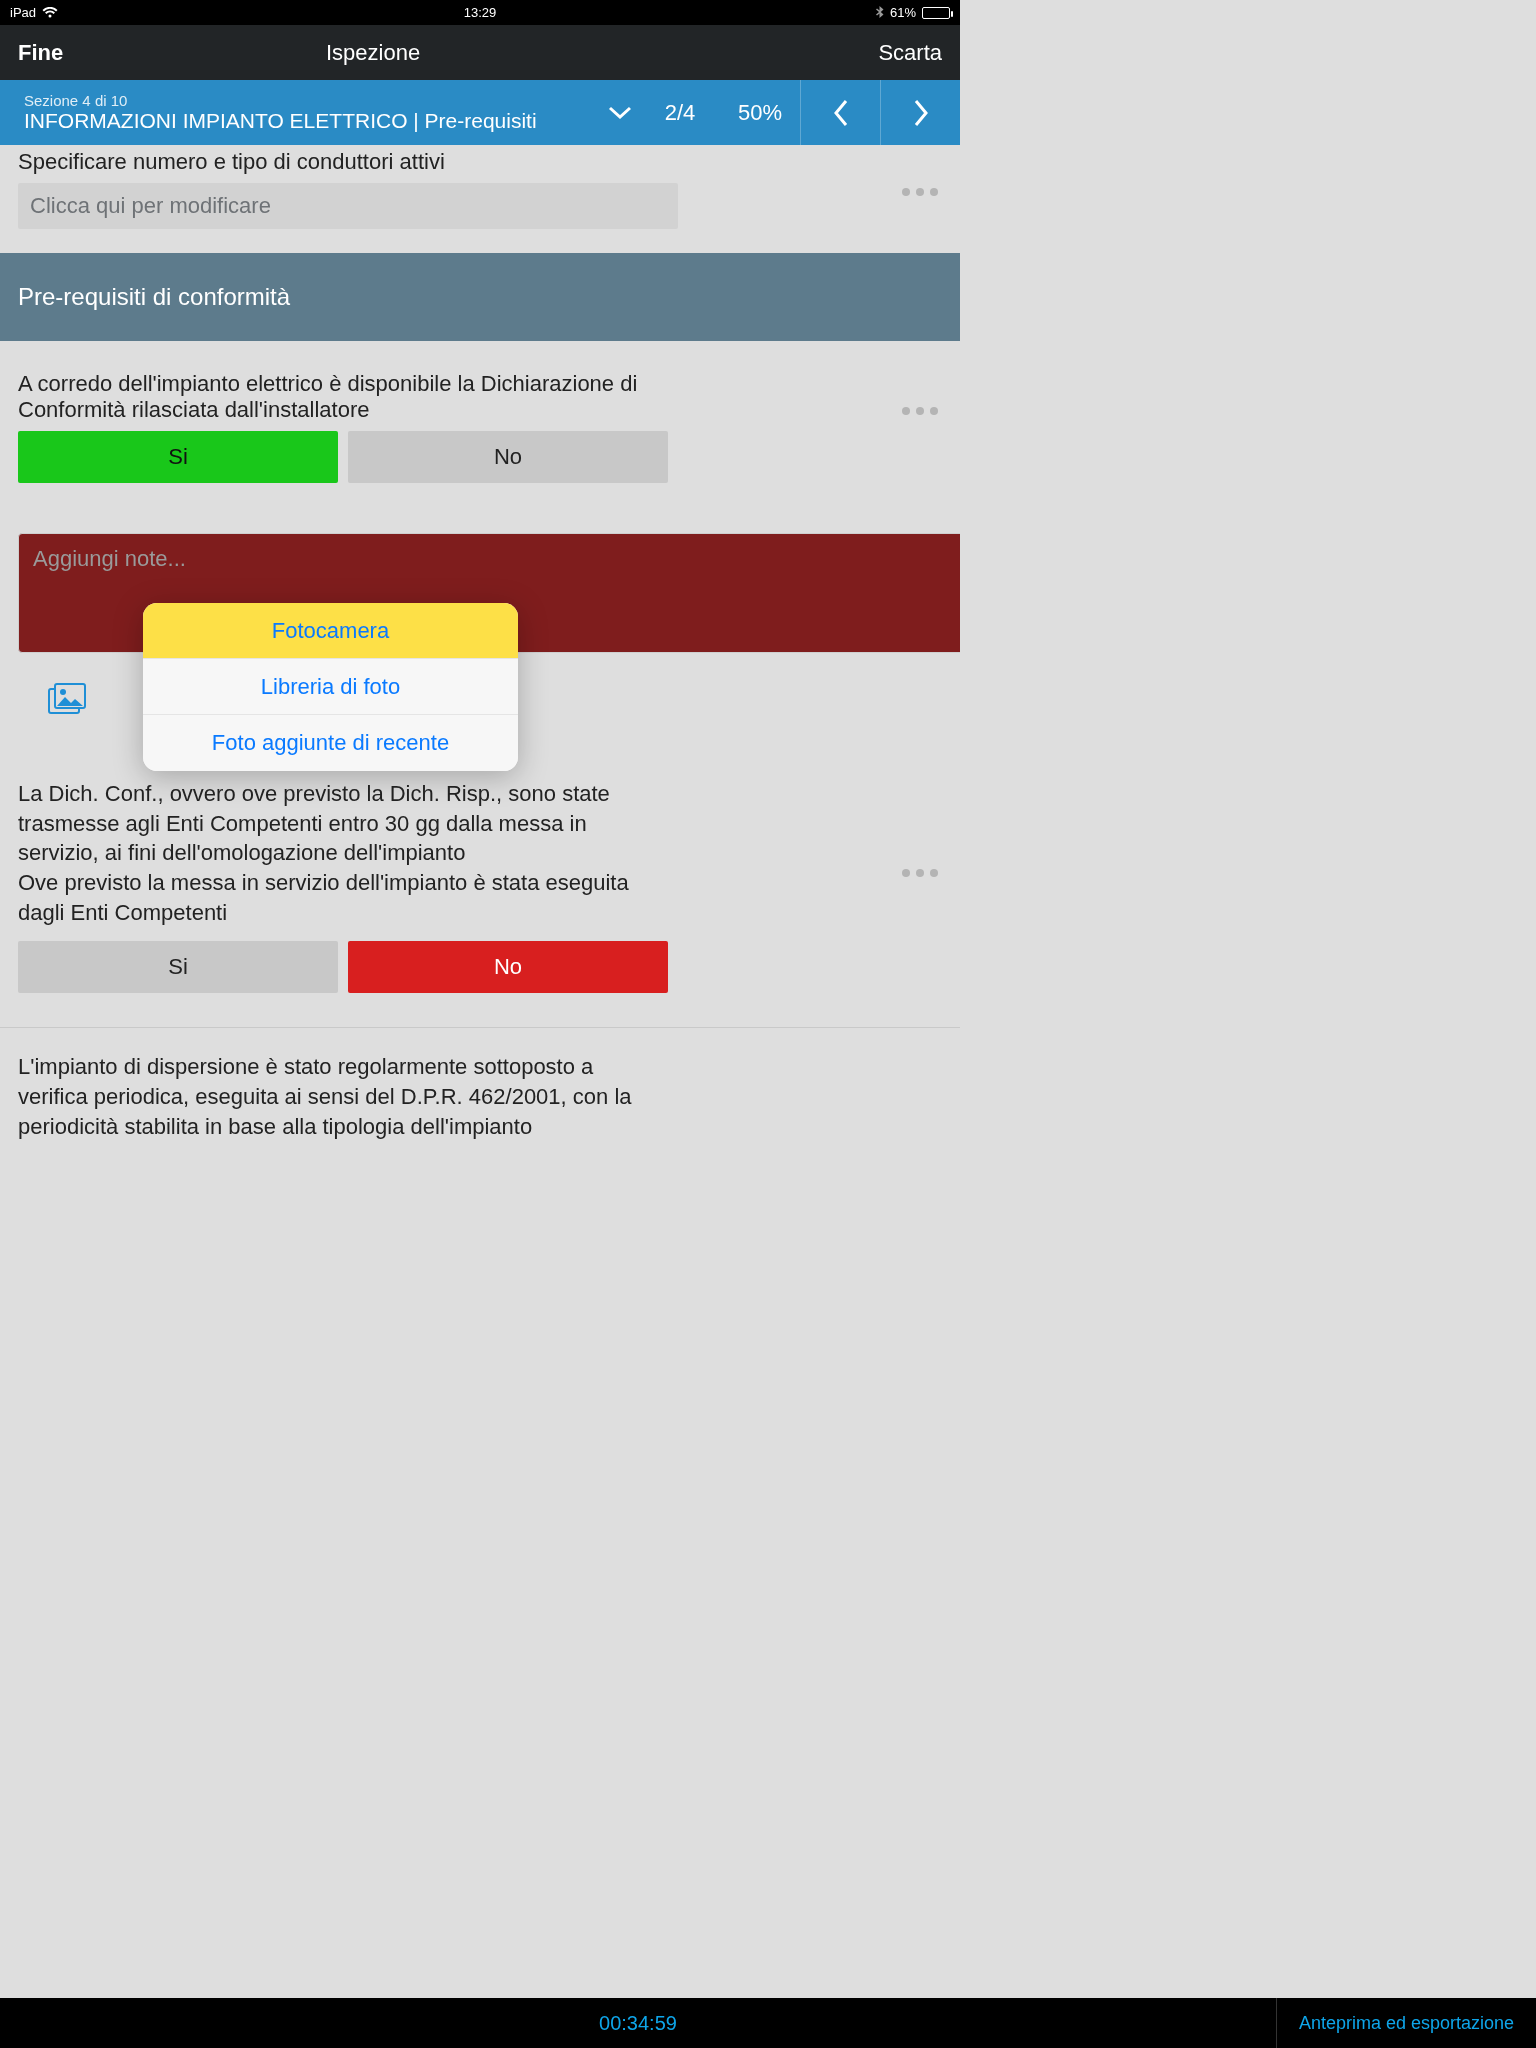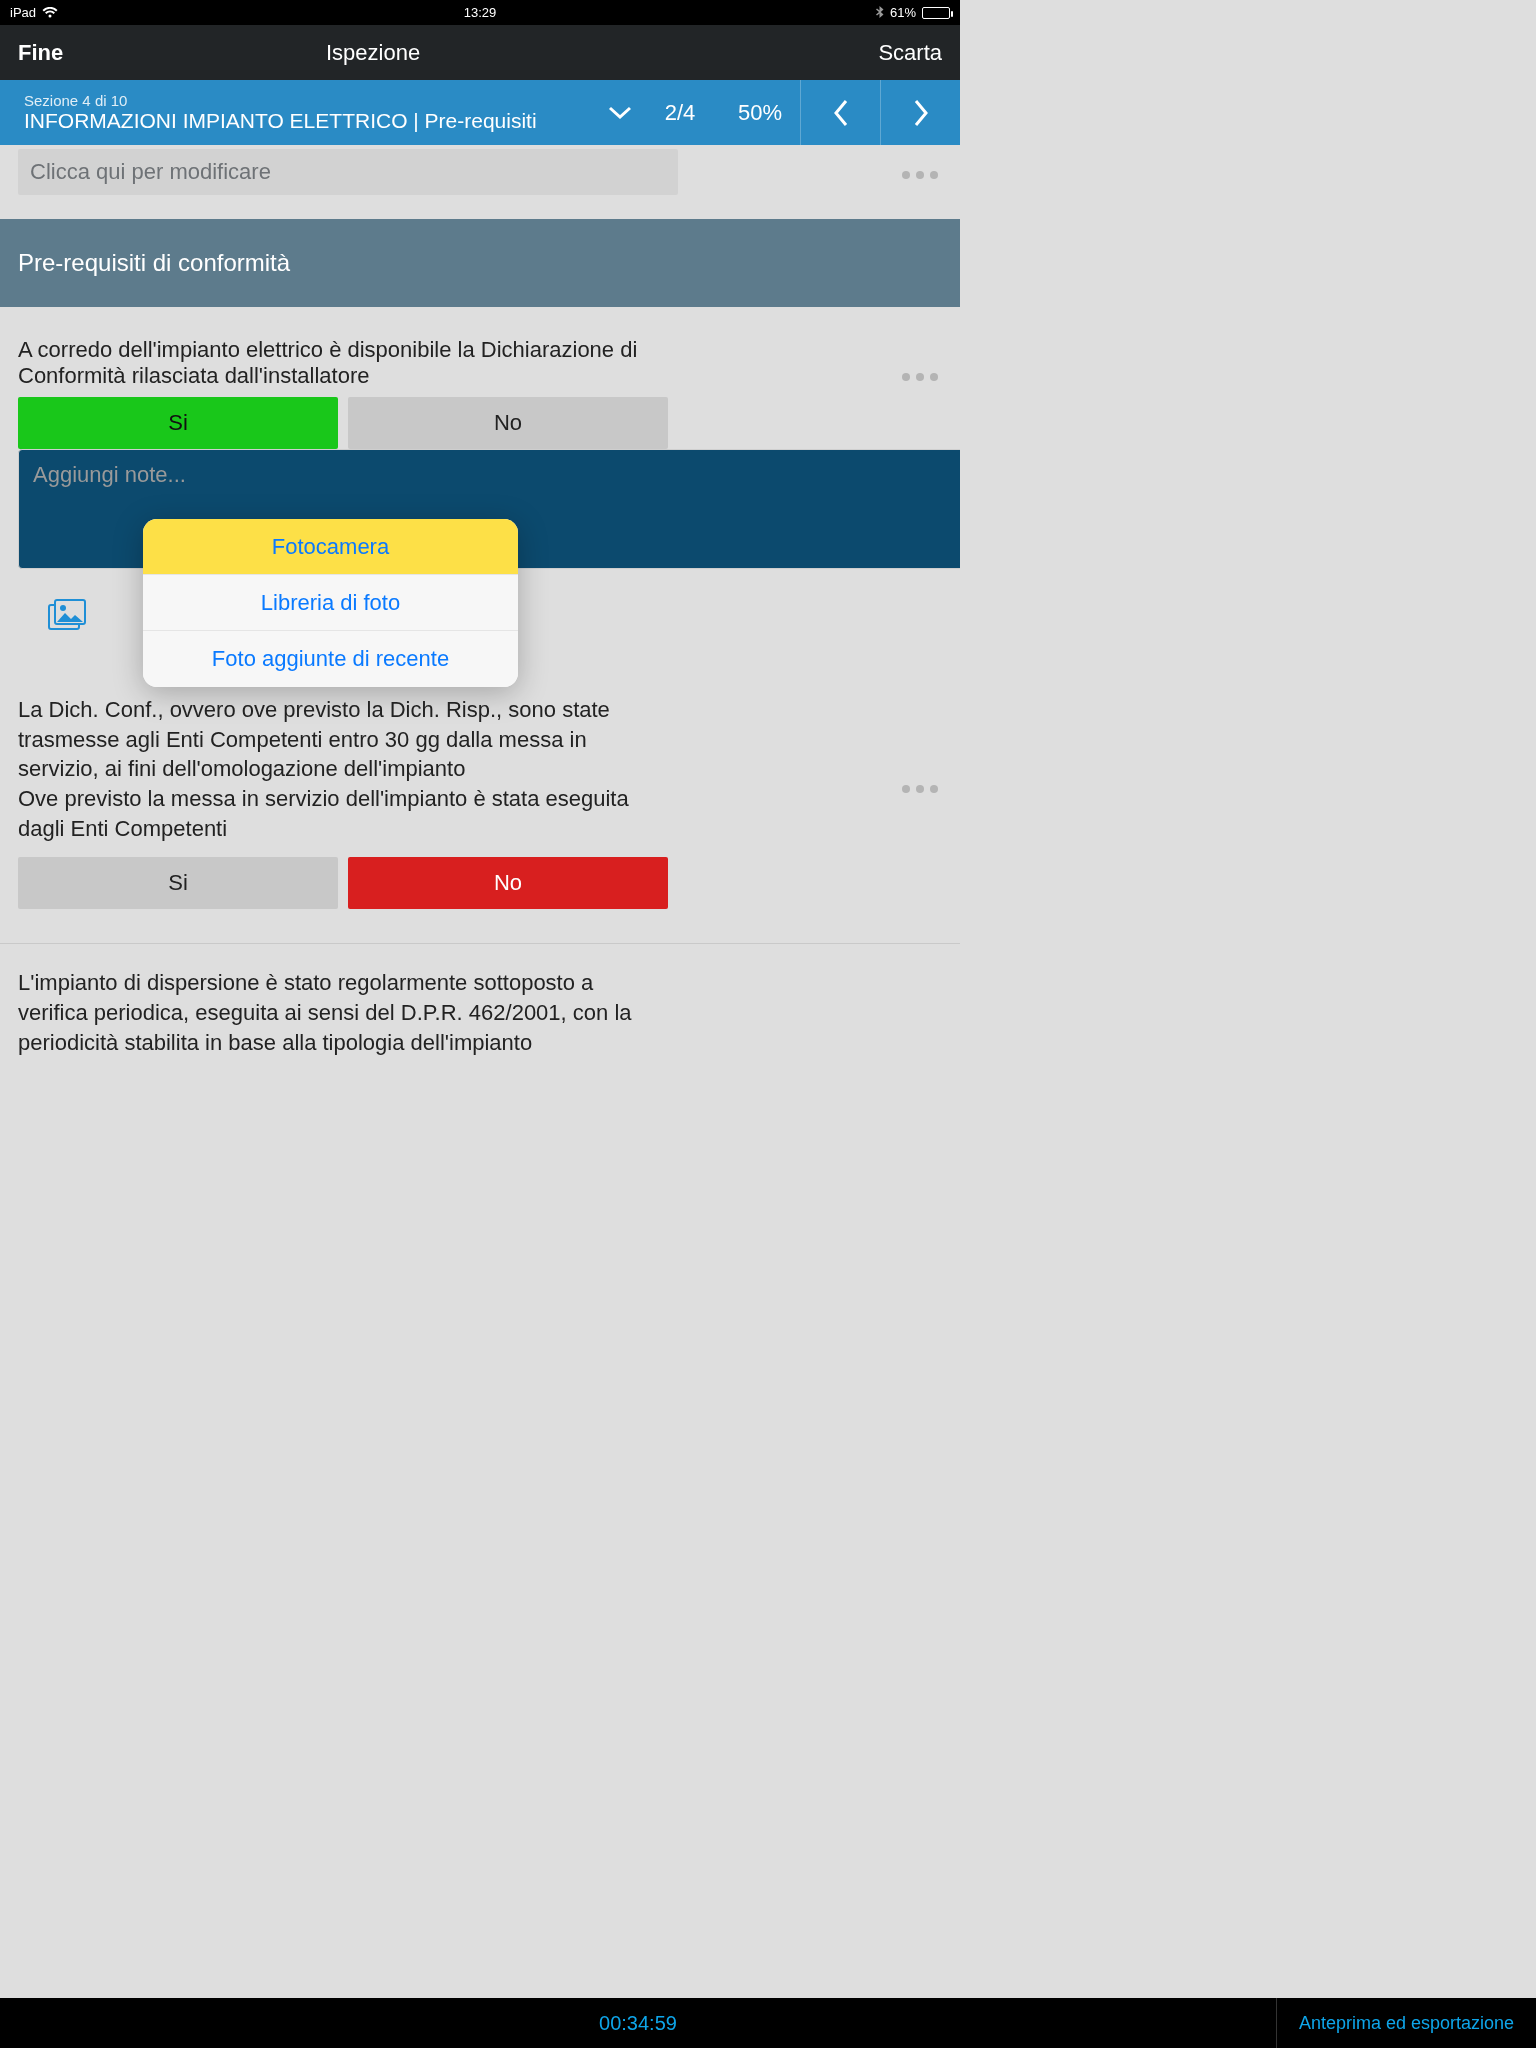--- a/index.html
+++ b/index.html
@@ -24,21 +24,21 @@
   .q-label { font-size: 22px; color: #222; font-weight: 500; margin-bottom: 8px; max-width: 660px; }
   .input-fake { background:#d2d2d2; color:#6e7276; font-size:22px; padding:10px 12px; width: 660px; border-radius:2px;}
   .sub-header { background:#5d7b8c; color:#fff; font-size:24px; font-weight:500; padding:30px 18px; margin-top:14px;}
   .more-dots { position:absolute; right:22px; top:50%; transform:translateY(-50%); display:flex; gap:6px; }
   .more-dots span{ width:8px; height:8px; border-radius:50%; background:#b4b4b4; display:block; }
   .btn-row { display:flex; gap:10px; }
   .btn { width:320px; height:52px; display:flex; align-items:center; justify-content:center; font-size:22px; border-radius:2px;text-align:right; }
   .btn-grey { background:#c8c8c8; color:#222; }
   .btn-green { background:#19c71a; color:#111; }
   .btn-red { background:#d81f1f; color:#fff; }
-  .notes { width: 968px; height:120px; border:1px solid #cfcfcf; background:#0c4a6e; font-size:22px; color:#9a9a9a; padding:12px 14px; border-radius:4px;}
+  .notes { width: 968px; height:120px; border:1px solid #cfcfcf; background:#7f1d1d; font-size:22px; color:#9a9a9a; padding:12px 14px; margin-top:50px; border-radius:4px;}
   .photo-row { margin-top: 30px; padding-left: 30px; position: relative; height: 80px; }
   .photo-icon { color:#1f8fd6; }
   .popover { position:absolute; left:125px; top:-80px; width:375px; background:#fafafa; border-radius:14px; box-shadow:0 6px 30px rgba(0,0,0,.25); overflow:hidden; }
   .popover::before { content:""; position:absolute; left:-12px; top:78px; width:0; height:0; border-top:14px solid transparent; border-bottom:14px solid transparent; border-right:14px solid #f7f7f7; }
   .popover-item { height:56px; display:flex; align-items:center; justify-content:center; font-size:22px; color:#0a7aff; border-bottom:1px solid #e5e5e5; background:#f7f7f7;}
   .popover-item:first-child{ background:#fde047;}
   .popover-item:last-child{ border-bottom:none; }
   .q2 { padding:6px 18px 24px; position:relative; }
   .q2-text { font-size:22px; line-height:1.35; color:#222; max-width:640px; margin-bottom:14px;}
   .divider { height:1px; background:#c9c9c9; margin-top:10px;}
@@ -100,20 +100,21 @@
   <div class="nav-arrow">
     <svg width="16" height="28" viewBox="0 0 16 28">
         <path d="M3 2l10 12L3 26" stroke="#fff" stroke-width="3" fill="none"></path>
       </svg>
   </div>
 </div>
 
 <div class="content">
 
   <div class="q-block" style="padding-top:4px;">
+    <div class="q-label">Specificare numero e tipo di conduttori attivi</div>
     <div class="input-fake">Clicca qui per modificare</div>
     <div class="more-dots">
         <span></span>
         <span></span>
         <span></span>
       </div>
   </div>
 
   <div class="sub-header">Pre-requisiti di conformità</div>
 

